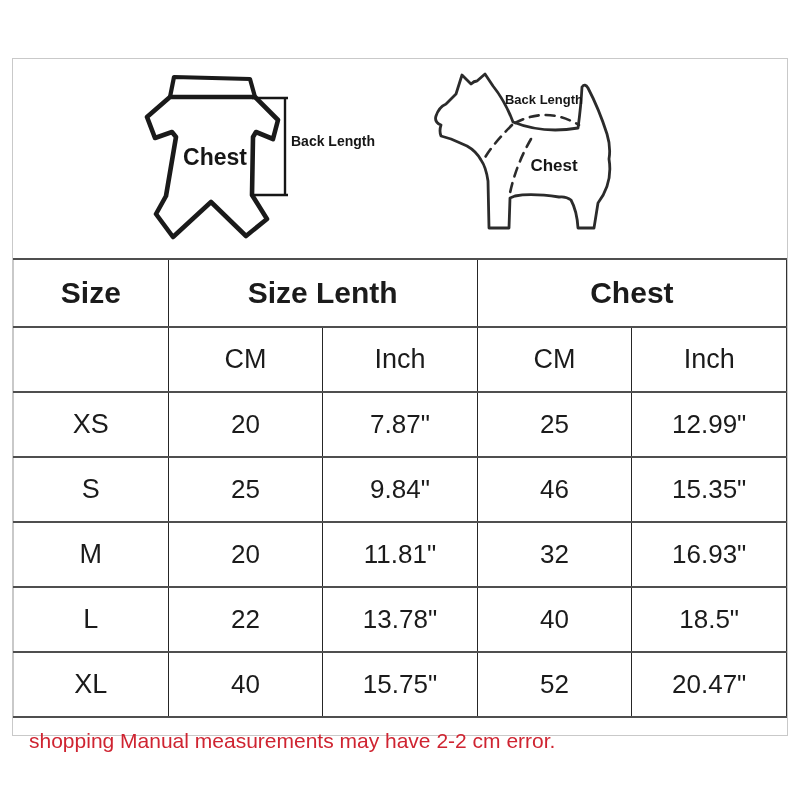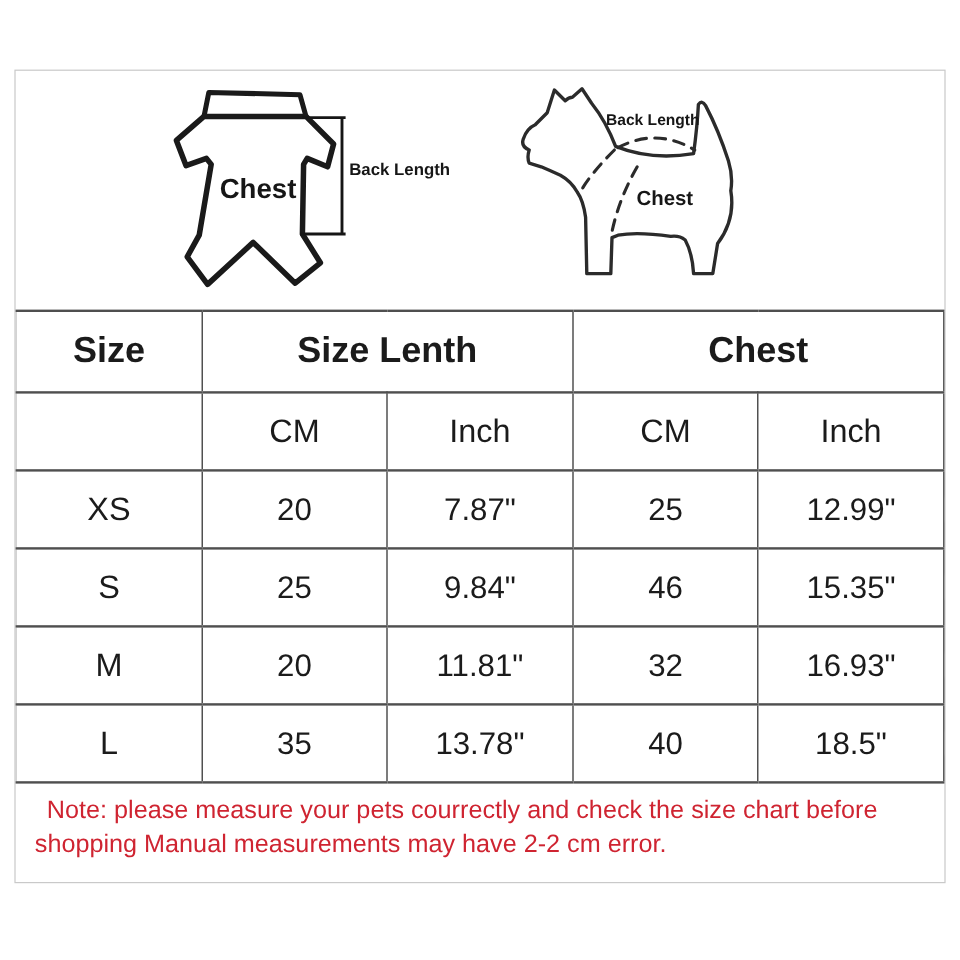--- a/index.html
+++ b/index.html
@@ -123,26 +123,32 @@
     </tr>
     <tr class="row-data">
       <td class="cell-size first-col">M</td>
       <td class="cell-num">20</td>
       <td class="cell-num">11.81"</td>
       <td class="cell-num">32</td>
       <td class="cell-num last-col">16.93"</td>
     </tr>
     <tr class="row-data">
       <td class="cell-size first-col">L</td>
-      <td class="cell-num">35</td>
+      <td class="cell-num">22</td>
       <td class="cell-num">13.78"</td>
       <td class="cell-num">40</td>
       <td class="cell-num last-col">18.5"</td>
+    </tr>
+    <tr class="row-data">
+      <td class="cell-size first-col">XL</td>
+      <td class="cell-num">40</td>
+      <td class="cell-num">15.75"</td>
+      <td class="cell-num">52</td>
+      <td class="cell-num last-col">20.47"</td>
     </tr>
   </tbody>
     </table>
 
   <div class="note-area">
-    <div class="note-line1">Note: please measure your pets courrectly and check the size chart before</div>
     <div class="note-line2">shopping Manual measurements may have 2-2 cm error.</div>
   </div>
 
 </div>
 
 </body></html>

